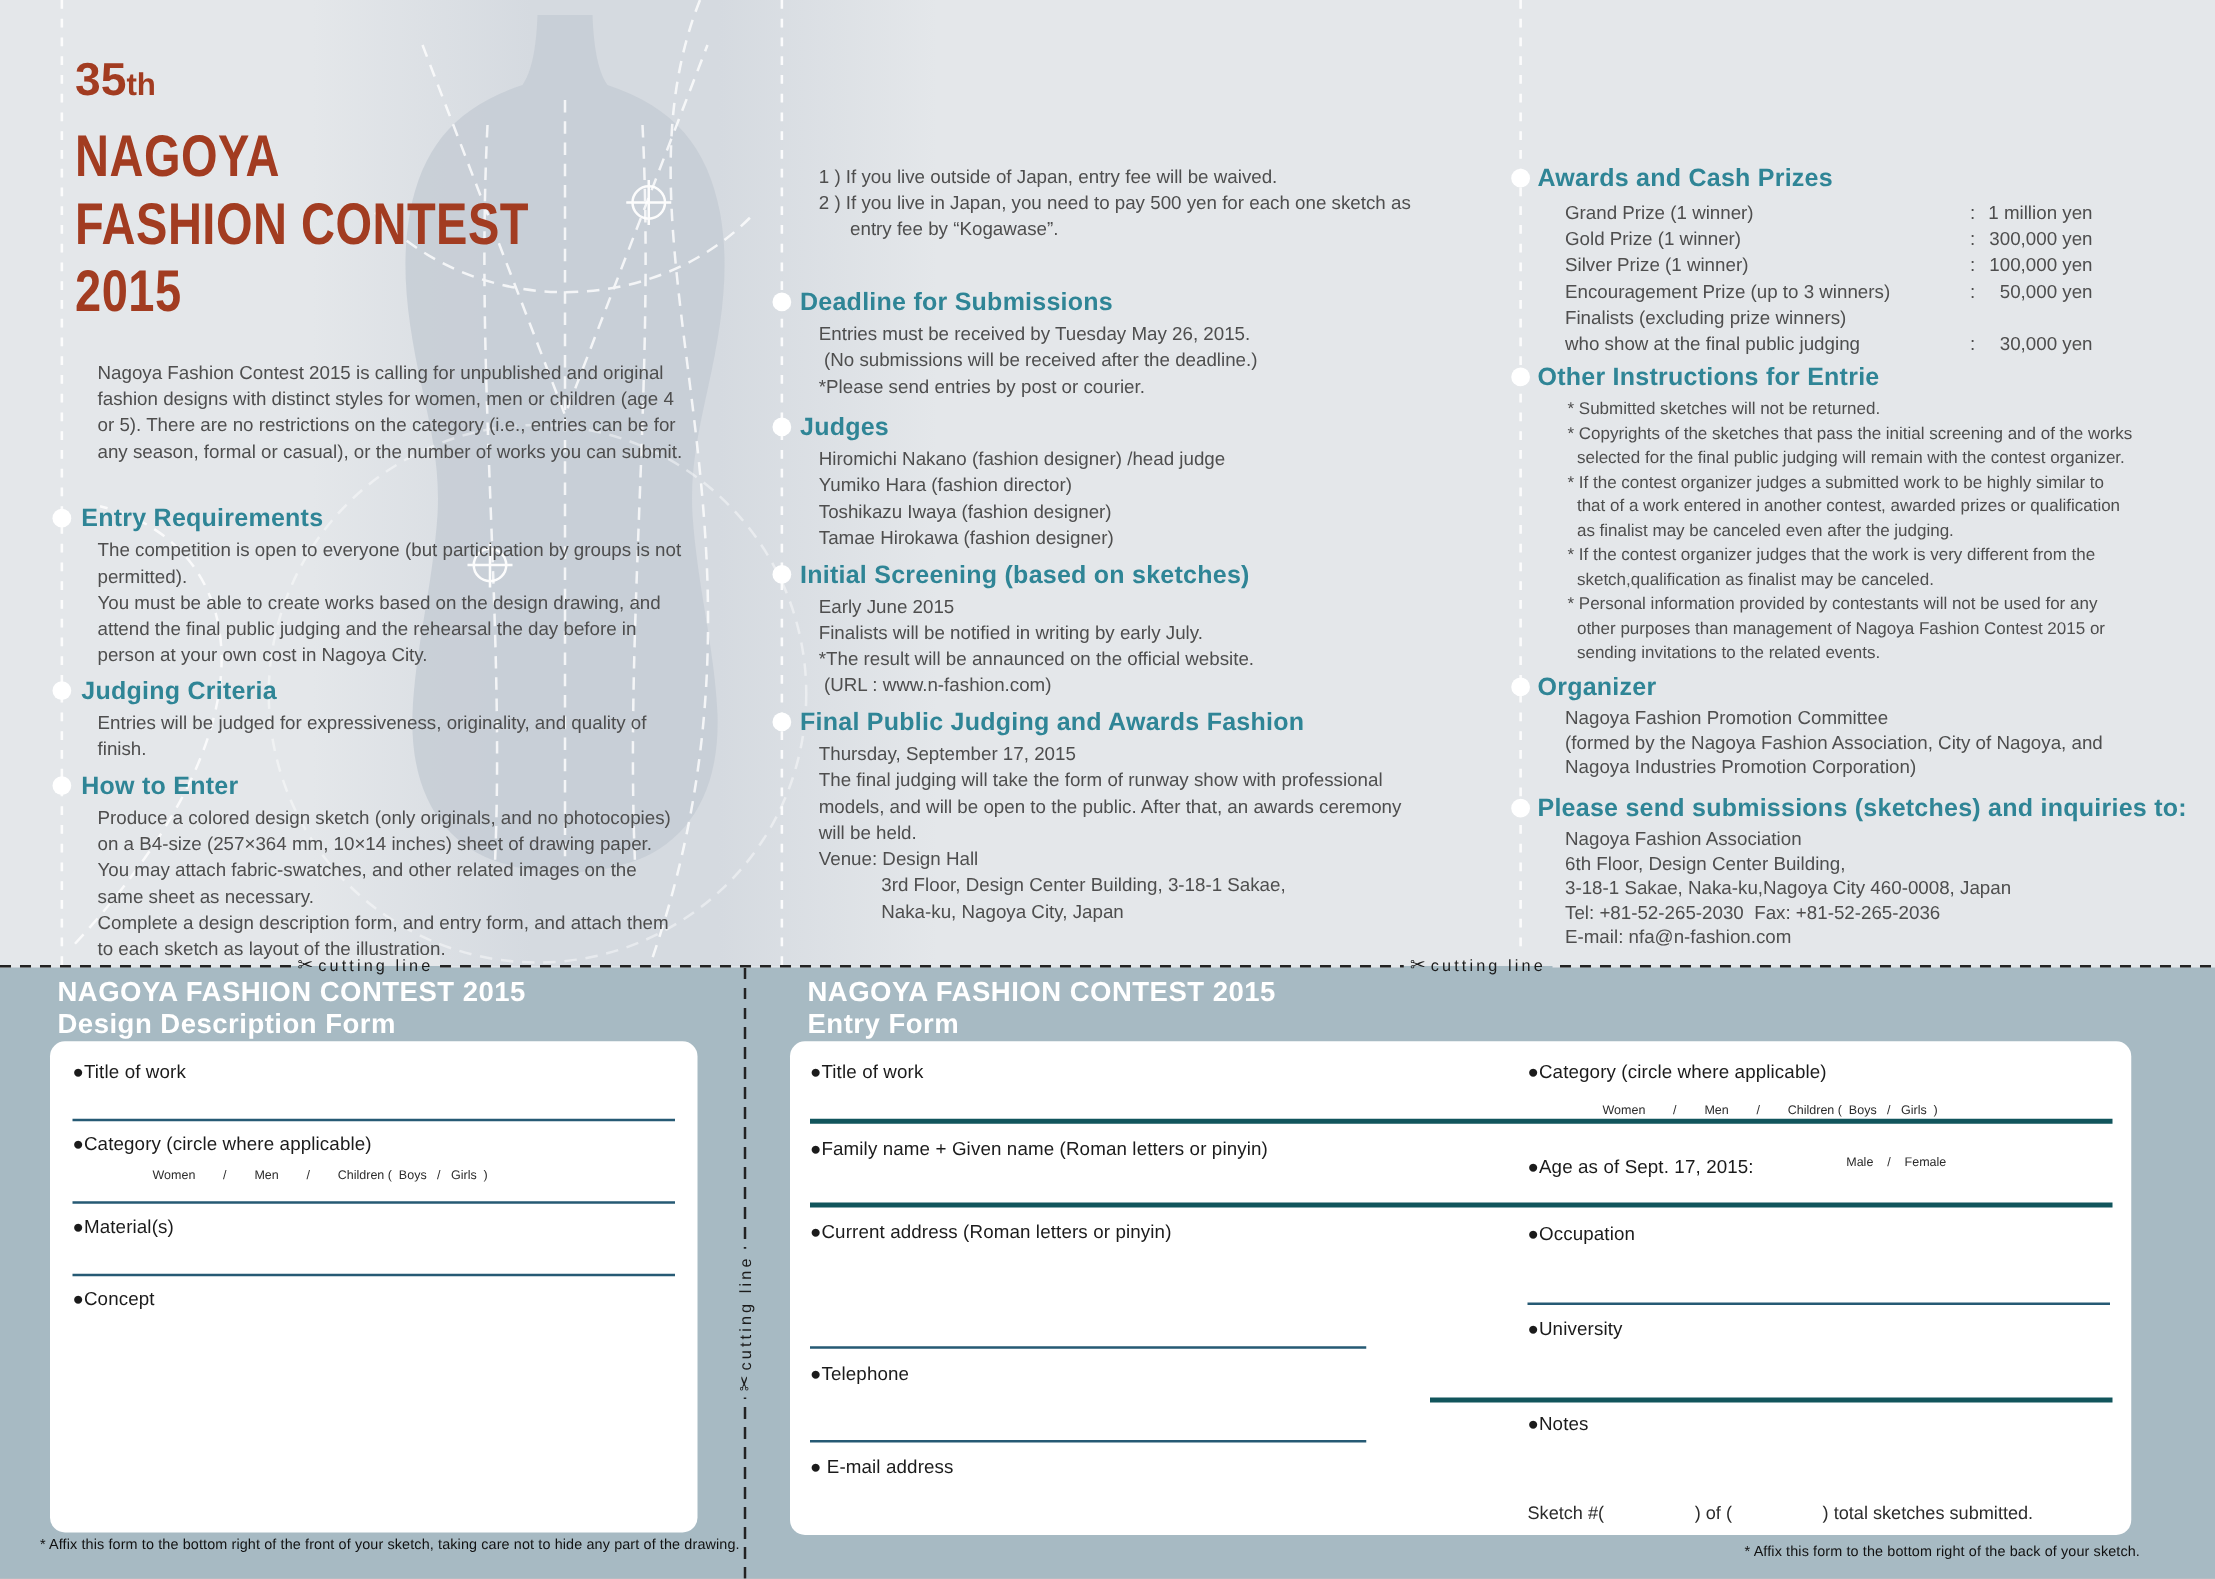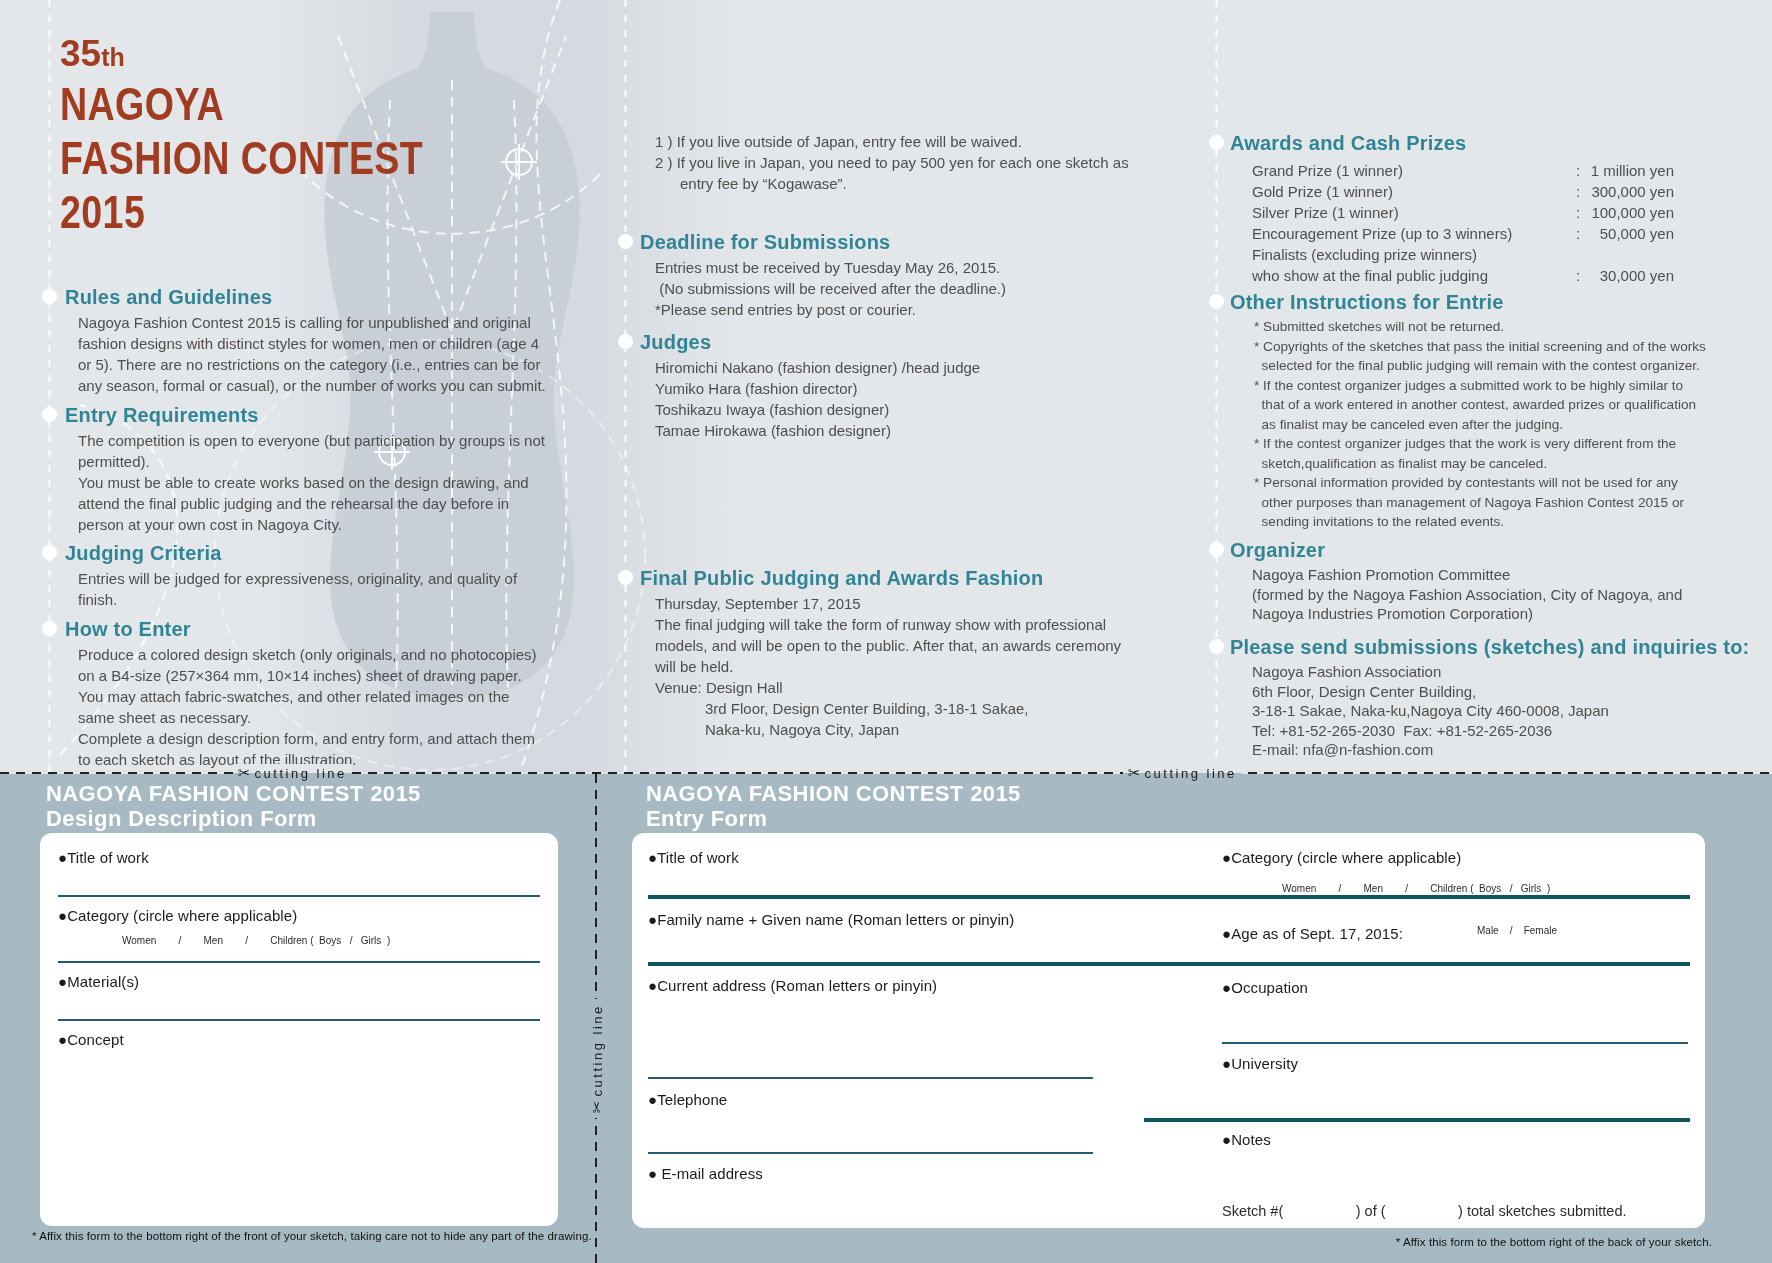--- a/index.html
+++ b/index.html
@@ -2,21 +2,21 @@
 <html><head>
 <meta charset="utf-8">
 <style>
   html,body{margin:0;padding:0;background:#888;}
   .page{position:relative;width:1772px;height:1263px;background:#e4e7ea;overflow:hidden;
         font-family:"Liberation Sans","DejaVu Sans",sans-serif;}
   .bg{position:absolute;left:0;top:0;}
 
   
   .masthead{position:absolute;left:60px;top:34px;color:#a23c21;}
-  .edition{font-size:37px;font-weight:bold;line-height:40px;}
+  .edition{font-size:37px;font-weight:bold;line-height:60px;}
   .edition .sup{font-size:25px;}
   .tline{font-size:47px;font-weight:bold;line-height:54px;letter-spacing:.5px;
          transform:scaleX(.8);transform-origin:0 0;white-space:nowrap;}
 
   
   .sec{position:absolute;}
   .sec .h{position:relative;margin:0;font-size:20px;font-weight:bold;color:#2f8596;
           letter-spacing:.2px;line-height:24px;}
   .dot{position:absolute;width:15px;height:15px;border-radius:50%;background:#fff;top:4px;}
   .col-l{left:44px;width:532px;}
@@ -107,21 +107,20 @@
   </svg>
 
   <header class="masthead">
     <div class="edition"><span>35</span><span class="sup">th</span></div>
     <div class="tline">NAGOYA</div>
     <div class="tline">FASHION CONTEST</div>
     <div class="tline">2015</div>
   </header>
 
   <section class="sec col-l" style="top:285px">
-    <h2 class="h"><i class="dot"></i><span>Rules and Guidelines</span></h2>
     <div class="body">Nagoya Fashion Contest 2015 is calling for unpublished and original
 fashion designs with distinct styles for women, men or children (age 4
 or 5). There are no restrictions on the category (i.e., entries can be for
 any season, formal or casual), or the number of works you can submit.</div>
   </section>
   <section class="sec col-l" style="top:541px">
     <h2 class="h"><i class="dot"></i><span>Judging Criteria</span></h2>
     <div class="body">Entries will be judged for expressiveness, originality, and quality of
 finish.</div>
   </section>
@@ -153,20 +152,27 @@
     <div class="body">Entries must be received by Tuesday May 26, 2015.
  (No submissions will be received after the deadline.)
 *Please send entries by post or courier.</div>
   </section>
   <section class="sec col-m" style="top:330px">
     <h2 class="h"><i class="dot"></i><span>Judges</span></h2>
     <div class="body">Hiromichi Nakano (fashion designer) /head judge
 Yumiko Hara (fashion director)
 Toshikazu Iwaya (fashion designer)
 Tamae Hirokawa (fashion designer)</div>
+  </section>
+  <section class="sec col-m" style="top:448px">
+    <h2 class="h"><i class="dot"></i><span>Initial Screening (based on sketches)</span></h2>
+    <div class="body">Early June 2015
+Finalists will be notified in writing by early July.
+*The result will be annaunced on the official website.
+ (URL : www.n-fashion.com)</div>
   </section>
   <section class="sec col-m" style="top:566px">
     <h2 class="h"><i class="dot"></i><span>Final Public Judging and Awards Fashion</span></h2>
     <div class="body">Thursday, September 17, 2015
 The final judging will take the form of runway show with professional
 models, and will be open to the public. After that, an awards ceremony
 will be held.
 Venue: Design Hall
             3rd Floor, Design Center Building, 3-18-1 Sakae,
             Naka-ku, Nagoya City, Japan</div>

